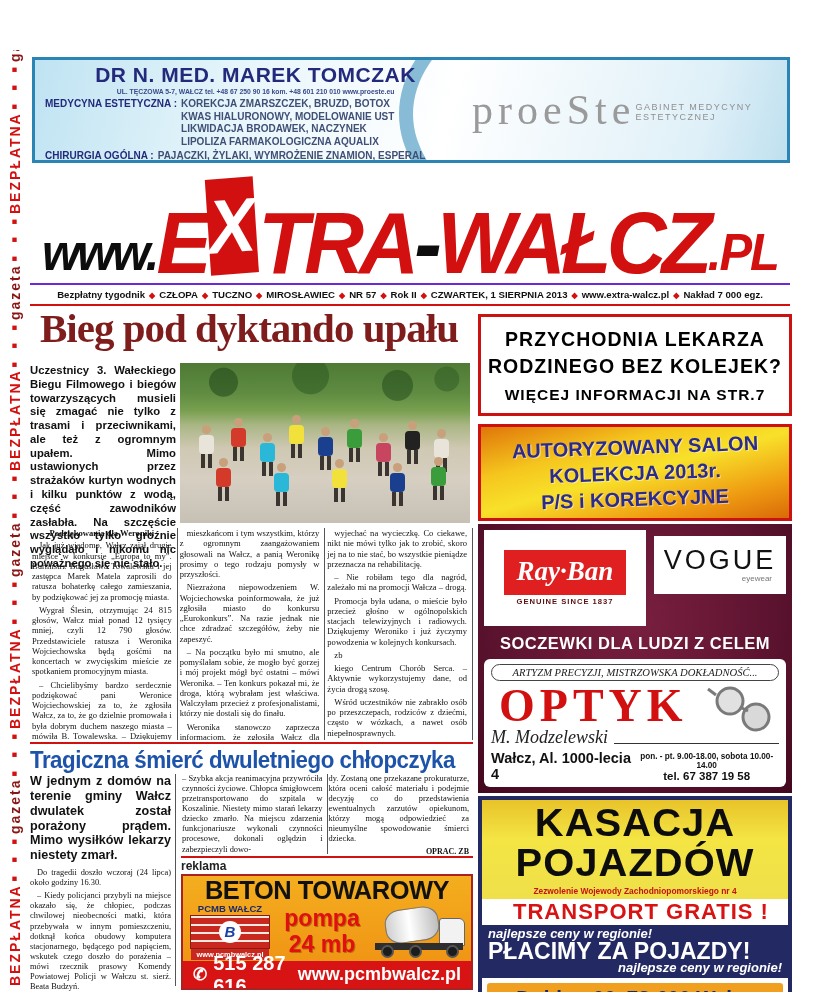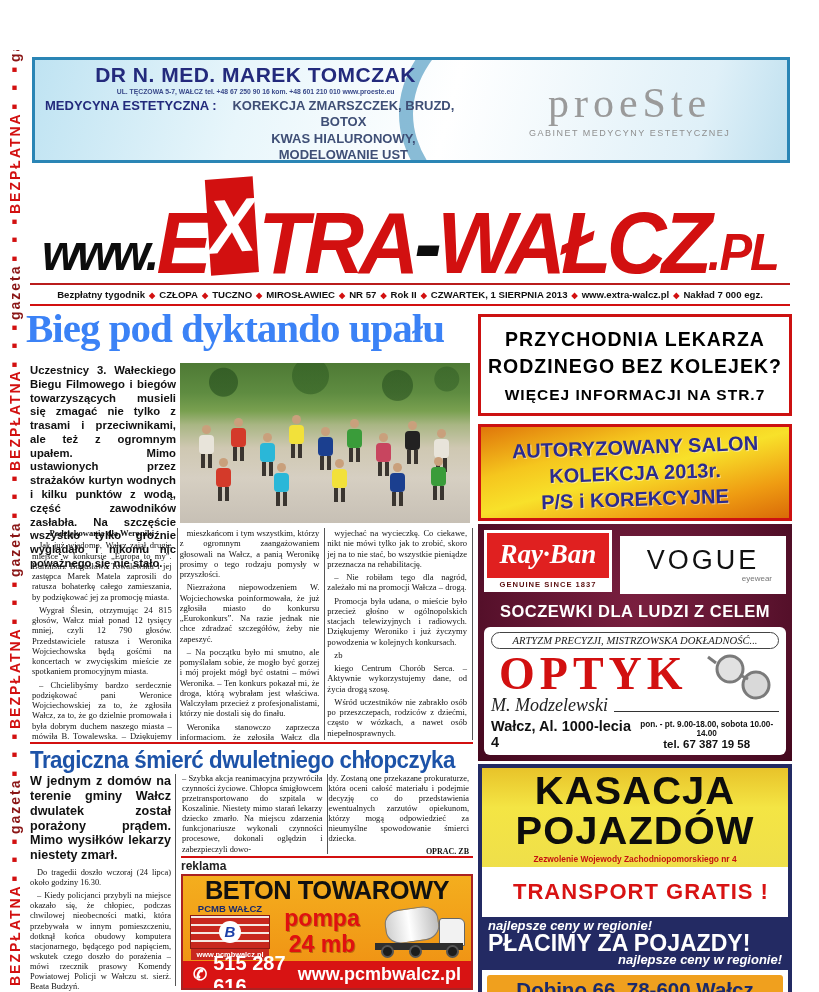--- a/index.html
+++ b/index.html
@@ -17,49 +17,49 @@
 
   
   .top-ad{position:absolute;left:32px;top:57px;width:758px;height:106px;border:3px solid #2a85b5;
         box-sizing:border-box;display:flex;overflow:hidden;
         background:linear-gradient(105deg,#bfe3f2 0%,#e8f6fb 28%,#ffffff 55%,#dff0f8 88%,#bfe0ef 100%);}
   .top-ad .swoosh{position:absolute;right:-60px;top:-90px;width:420px;height:260px;border-radius:50%;
         border:14px solid rgba(42,133,181,.55);pointer-events:none;}
   .ta-left{flex:0 0 56%;padding:3px 6px 2px 10px;position:relative;z-index:2;}
   .ta-doctor{color:#232a7c;font-weight:bold;font-size:21px;letter-spacing:.5px;text-align:center;}
   .ta-address{color:#3a4a8a;font-weight:bold;font-size:6.8px;text-align:center;margin:1px 0 3px;}
-  .ta-row{display:flex;font-size:13px;font-weight:bold;line-height:1.25;text-align:center;}
+  .ta-row{display:flex;font-size:10px;font-weight:bold;line-height:1.25;}
   .ta-label{color:#232a7c;white-space:nowrap;margin-right:4px;}
   .ta-lines{color:#3f4f76;}
   .ta-chir{margin-top:2px;}
-  .ta-right{flex:1;position:relative;z-index:2;display:flex;flex-direction:column;justify-content:center;align-items:center;}
+  .ta-right{flex:1;position:relative;z-index:2;display:flex;flex-direction:row;justify-content:center;align-items:center;}
   .ta-logo{color:#9a9a9a;font-size:42px;letter-spacing:5px;font-family:"Liberation Serif",serif;line-height:1;}
   .ta-logo-sub{color:#8f8f8f;font-size:9px;letter-spacing:1.5px;margin-top:4px;}
 
   
   .masthead{position:absolute;left:30px;top:168px;width:760px;height:110px;display:flex;
         align-items:flex-end;justify-content:center;font-style:italic;font-weight:bold;
         transform:scaleX(.94);transform-origin:center;}
   .mh-www{font-size:52px;color:#0d0d0d;letter-spacing:-3px;line-height:.8;margin-bottom:4px;}
   .mh-red{font-size:88px;color:#d21010;letter-spacing:-5px;line-height:.78;}
   .mh-xbox{display:inline-flex;align-items:center;justify-content:center;background:#d21010;
         width:60px;height:96px;margin:0 3px 0 1px;transform:rotate(-4deg);position:relative;top:-4px;}
   .mh-x{color:#fff;font-size:76px;line-height:1;}
   .mh-dash{font-size:88px;color:#0d0d0d;letter-spacing:-5px;line-height:.78;}
   .mh-pl{font-size:52px;color:#d21010;letter-spacing:-2px;line-height:.8;margin-bottom:4px;}
 
   
-  .infobar{position:absolute;left:30px;top:283px;width:760px;border-top:2px solid #b91c1c;
+  .infobar{position:absolute;left:30px;top:283px;width:760px;border-top:2px solid #6d28d9;
         border-bottom:2px solid #d21010;padding:4px 0;box-sizing:border-box;
         font-size:9.6px;font-weight:bold;text-align:center;white-space:nowrap;}
   .ib-diamond{color:#d21010;padding:0 4px;font-size:8px;}
 
   
-  .headline1{position:absolute;left:26px;top:308px;width:448px;
-        font-family:"Liberation Serif",serif;font-weight:bold;font-size:41px;color:#3b82f6;
+  .headline1{position:absolute;left:40px;top:308px;width:448px;
+        font-family:"Liberation Serif",serif;font-weight:bold;font-size:41px;color:#7f1d1d;
         letter-spacing:-1px;line-height:1;}
   .lead1{position:absolute;left:30px;top:364px;width:146px;height:160px;
         font-weight:bold;font-size:11.3px;line-height:1.22;text-align:justify;}
   .photo{position:absolute;left:180px;top:363px;width:290px;height:160px;overflow:hidden;
         background:
           radial-gradient(circle at 15% 12%, rgba(30,70,25,.55) 0 14px, transparent 15px),
           radial-gradient(circle at 45% 8%, rgba(40,85,30,.5) 0 18px, transparent 19px),
           radial-gradient(circle at 75% 14%, rgba(30,70,25,.5) 0 15px, transparent 16px),
           radial-gradient(circle at 92% 10%, rgba(45,90,35,.5) 0 12px, transparent 13px),
           linear-gradient(180deg,#4e7a35 0px,#5f8c41 30px,#79a050 48px,#a9b684 62px,#cfc8b2 85px,#d6cfc2 115px,#c7c0b5 160px);}
@@ -134,21 +134,21 @@
 
   .ad-salon{border:3px solid #cc1111;box-sizing:border-box;height:97px;margin-bottom:3px;
         background:linear-gradient(165deg,#e0760a 0%,#f5c61e 30%,#f8e12a 50%,#ef9c12 78%,#d96a08 100%);
         display:flex;flex-direction:column;justify-content:center;text-align:center;}
   .salon-line{color:#2b2b8f;font-weight:bold;font-size:20px;line-height:1.3;transform:rotate(-2deg);
         text-shadow:1px 1px 0 rgba(255,255,255,.5);}
 
   .ad-optyk-block{background:radial-gradient(circle at 50% 35%,#7a1f3f 0%,#5e1430 55%,#43081e 100%);
         padding:6px;margin-bottom:3px;box-sizing:border-box;}
   .brands{display:flex;gap:8px;align-items:flex-start;}
-  .rayban-card{background:#fff;padding:3px;width:122px;text-align:center;}
+  .rayban-card{background:#fff;padding:20px;width:122px;text-align:center;}
   .rayban-box{background:#e02020;color:#fff;font-family:"Liberation Serif",serif;font-style:italic;
         font-weight:bold;font-size:27px;padding:8px 2px 10px;line-height:1;}
   .rayban-sub{color:#5a0f0f;font-weight:bold;font-size:7.6px;letter-spacing:1px;margin-top:2px;}
   .vogue-card{background:#fff;flex:1;height:58px;margin-top:6px;display:flex;flex-direction:column;
         justify-content:center;align-items:center;}
   .vogue-name{font-size:27px;letter-spacing:3px;color:#111;font-weight:normal;line-height:1;}
   .vogue-sub{font-size:8px;color:#777;align-self:flex-end;margin-right:14px;}
   .soczewki{color:#fff;font-weight:bold;font-size:16.5px;text-align:center;letter-spacing:.5px;margin:8px 0 6px;}
   .optyk-card{background:#fff;border-radius:6px;padding:5px 7px;position:relative;}
   .optyk-tagline{display:block;border:1px solid #444;border-radius:9px;padding:2px 6px;
@@ -162,21 +162,21 @@
   .optyk-bottom{display:flex;justify-content:space-between;align-items:flex-end;margin-top:2px;}
   .optyk-address{font-weight:bold;font-size:14.5px;}
   .optyk-right{text-align:center;}
   .optyk-hours{font-weight:bold;font-size:8.2px;}
   .optyk-tel{font-weight:bold;font-size:11.5px;}
 
   .ad-kasacja{border:4px solid #232a63;box-sizing:border-box;background:#fff;}
   .kas-yellow{background:linear-gradient(180deg,#e8c32a,#f4e544 40%,#efdf4a);text-align:center;padding:4px 0 3px;}
   .kas-title{color:#0d0d0d;font-weight:bold;font-size:38px;line-height:1.05;letter-spacing:1px;transform:scaleX(1.05);}
   .kas-permit{color:#c41212;font-weight:bold;font-size:8.4px;margin-top:2px;}
-  .kas-white{background:#fff;text-align:center;padding:12px 0;margin-left:12px;}
+  .kas-white{background:#fff;text-align:center;padding:0 0;margin-left:12px;}
   .kas-transport{color:#d81313;font-weight:bold;font-size:22px;letter-spacing:1px;}
   .kas-navy{background:#232a63;color:#fff;padding:2px 6px 4px;}
   .kas-small{font-style:italic;font-weight:bold;font-size:13px;line-height:1;}
   .kas-small.right{text-align:right;margin-top:-2px;}
   .kas-big{font-weight:bold;font-size:23.5px;line-height:1;transform:scaleX(.98);transform-origin:left;}
   .kas-orange{background:#f0a01e;margin:5px;border-radius:3px;text-align:center;color:#1b2a6b;padding:3px 16px;}
   .kas-addr{font-weight:bold;font-size:20.5px;line-height:1.15;}
   .kas-phones{font-weight:bold;font-size:14px;}
 </style>
 </head>

